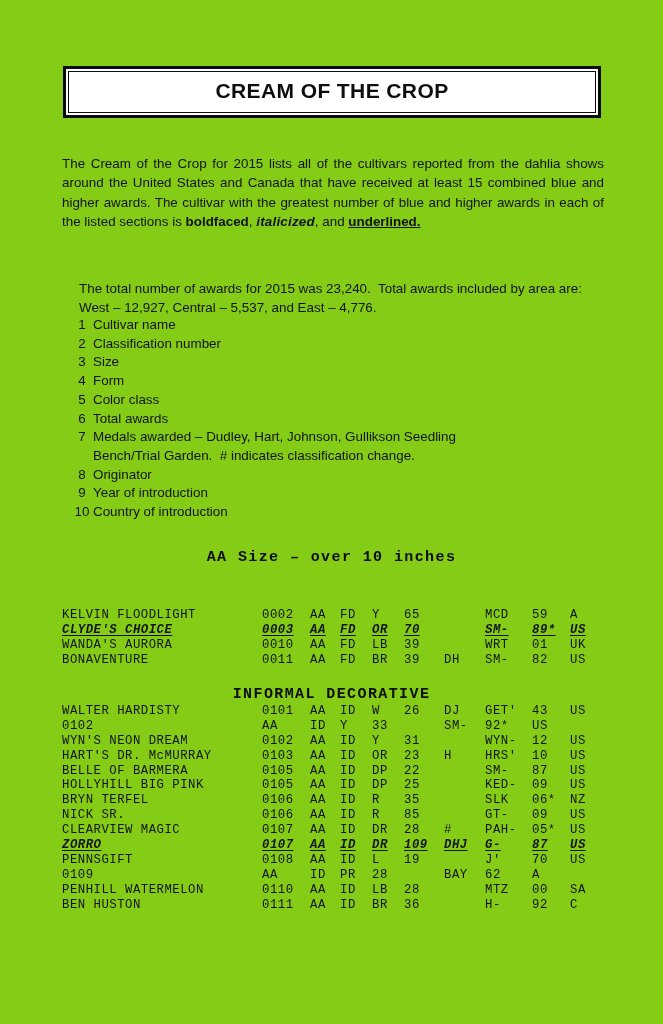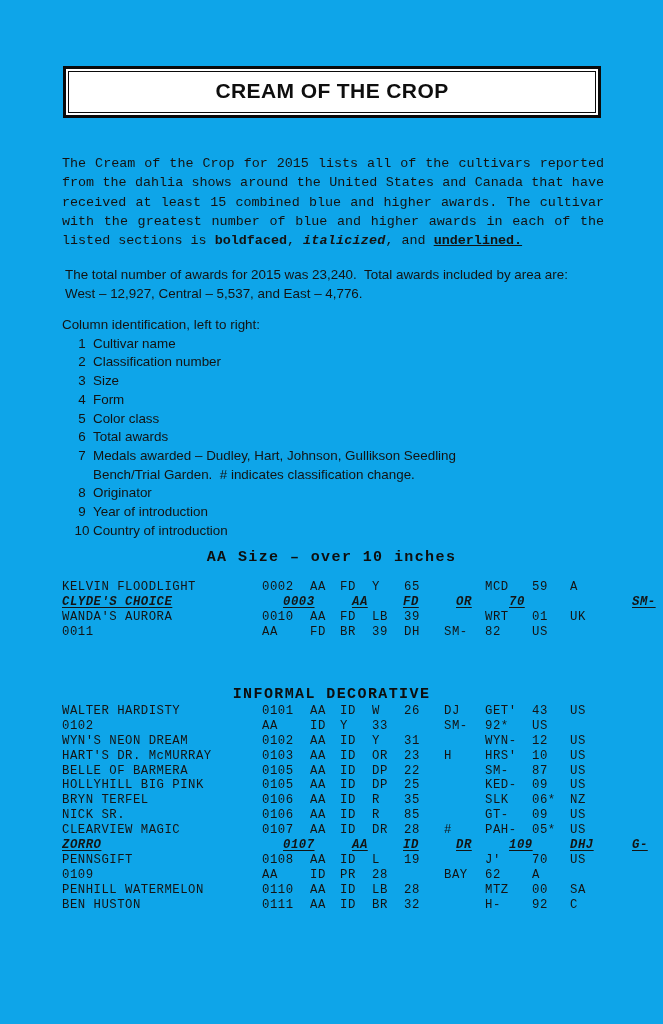--- a/index.html
+++ b/index.html
@@ -1,35 +1,35 @@
 <!DOCTYPE html>
 <html><head>
 <meta charset="utf-8">
 <style>
   html, body { margin:0; padding:0; background:#ffffff; }
   .page {
-    position:relative; width:663px; height:1024px; background:#0ea5e9;
+    position:relative; width:663px; height:1024px; background:#84cc16;
     font-family:"Liberation Sans", sans-serif; color:#131313; overflow:hidden;
   }
 
   
   .title-box {
     position:absolute; left:63px; top:66px; width:538px; box-sizing:border-box;
     border:3px solid #0a0a0a; padding:2px; background:#fff;
   }
   .title-inner { border:1px solid #0a0a0a; text-align:center; padding:7px 0 9px 0; }
   .title-inner h1 { margin:0; font-size:21px; font-weight:bold; letter-spacing:0.4px; color:#0e0e0e; }
 
   
   .intro {
     position:absolute; left:62px; top:154px; width:542px; margin:0;
-    font-size:13.4px; line-height:19.3px; text-align:justify;font-family:Liberation Mono, monospace;
+    font-size:13.4px; line-height:19.3px; text-align:justify;
   }
   .intro b i { letter-spacing:0.2px; }
-  .totals { position:absolute; left:62px; top:262px; width:542px; margin:3px; font-size:13.4px; line-height:19.3px; }
+  .totals { position:absolute; left:62px; top:262px; width:542px; margin:17px; font-size:13.4px; line-height:19.3px; }
   .totals .line { display:block; white-space:pre-wrap; }
 
   
   .col-id { position:absolute; left:62px; top:316px; width:545px; font-size:13.4px; line-height:18.7px; }
   .col-heading { white-space:pre-wrap; }
   .col-item { display:flex; padding-left:9px; }
   .col-num { display:inline-block; width:22px; flex:0 0 22px; text-align:center; }
   .col-label { white-space:pre-wrap; }
   .col-cont { padding-left:31px; white-space:pre-wrap; }
 
@@ -42,29 +42,29 @@
   .h-size   { top:549px; }
   .h-formal { top:572px; }
   .h-informal { top:686px; }
 
   
   .dtable {
     position:absolute; left:62px; width:545px;
     font-family:"Liberation Mono", monospace; font-size:12.3px;
     letter-spacing:0.5px; color:#141414;
   }
-  .t-formal   { top:580px; }
+  .t-formal   { top:608px; }
   .t-informal { top:704px; }
   .drow {
     display:grid;
     grid-template-columns:200px 48px 30px 32px 32px 40px 41px 47px 38px 32px;
     height:14.9px; line-height:14.9px; align-items:baseline;
   }
   .drow .c { white-space:nowrap; overflow:visible; }
-  .winner { font-weight:bold; font-style:italic;gap:21px; }
+  .winner { font-weight:bold; font-style:italic; }
   .winner .c { text-decoration:underline; text-underline-offset:2px; }
 </style>
 </head>
 <body>
 
 <div class="page">
 
   <div class="title-box">
     <div class="title-inner">
       <h1>CREAM OF THE CROP</h1>
@@ -72,21 +72,20 @@
   </div>
 
   <p class="intro"><span>The Cream of the Crop for 2015 lists all of the cultivars reported from the dahlia shows around the United States and Canada that have received at least 15 combined blue and higher awards.  The cultivar with the greatest number of blue and higher awards in each of the listed sections is </span><b>boldfaced</b><span>, </span><b><i>italicized</i></b><span>, and </span><b><u>underlined.</u></b></p>
 
   <p class="totals">
     <span class="line">The total number of awards for 2015 was 23,240.  Total awards included by area are:</span>
     <span class="line">West – 12,927, Central – 5,537, and East – 4,776.</span>
   </p>
 
   <div class="col-id">
-    <div class="col-heading">Column identification, left to right:</div>
     <div class="col-item">
         <span class="col-num">1</span>
         <span class="col-label">Cultivar name</span>
       </div>
     <div class="col-item">
         <span class="col-num">2</span>
         <span class="col-label">Classification number</span>
       </div>
     <div class="col-item">
         <span class="col-num">3</span>
@@ -156,20 +155,21 @@
         <span class="c">AA</span>
         <span class="c">FD</span>
         <span class="c">LB</span>
         <span class="c">39</span>
         <span class="c"></span>
         <span class="c">WRT</span>
         <span class="c">01</span>
         <span class="c">UK</span>
       </div>
     <div class="drow">
+        <span class="c">BONAVENTURE</span>
         <span class="c">0011</span>
         <span class="c">AA</span>
         <span class="c">FD</span>
         <span class="c">BR</span>
         <span class="c">39</span>
         <span class="c">DH</span>
         <span class="c">SM-</span>
         <span class="c">82</span>
         <span class="c">US</span>
       </div>
@@ -331,21 +331,21 @@
         <span class="c">MTZ</span>
         <span class="c">00</span>
         <span class="c">SA</span>
       </div>
     <div class="drow">
         <span class="c">BEN HUSTON</span>
         <span class="c">0111</span>
         <span class="c">AA</span>
         <span class="c">ID</span>
         <span class="c">BR</span>
-        <span class="c">32</span>
+        <span class="c">36</span>
         <span class="c"></span>
         <span class="c">H-</span>
         <span class="c">92</span>
         <span class="c">C</span>
       </div>
   </div>
 
 </div>
 
 </body></html>

